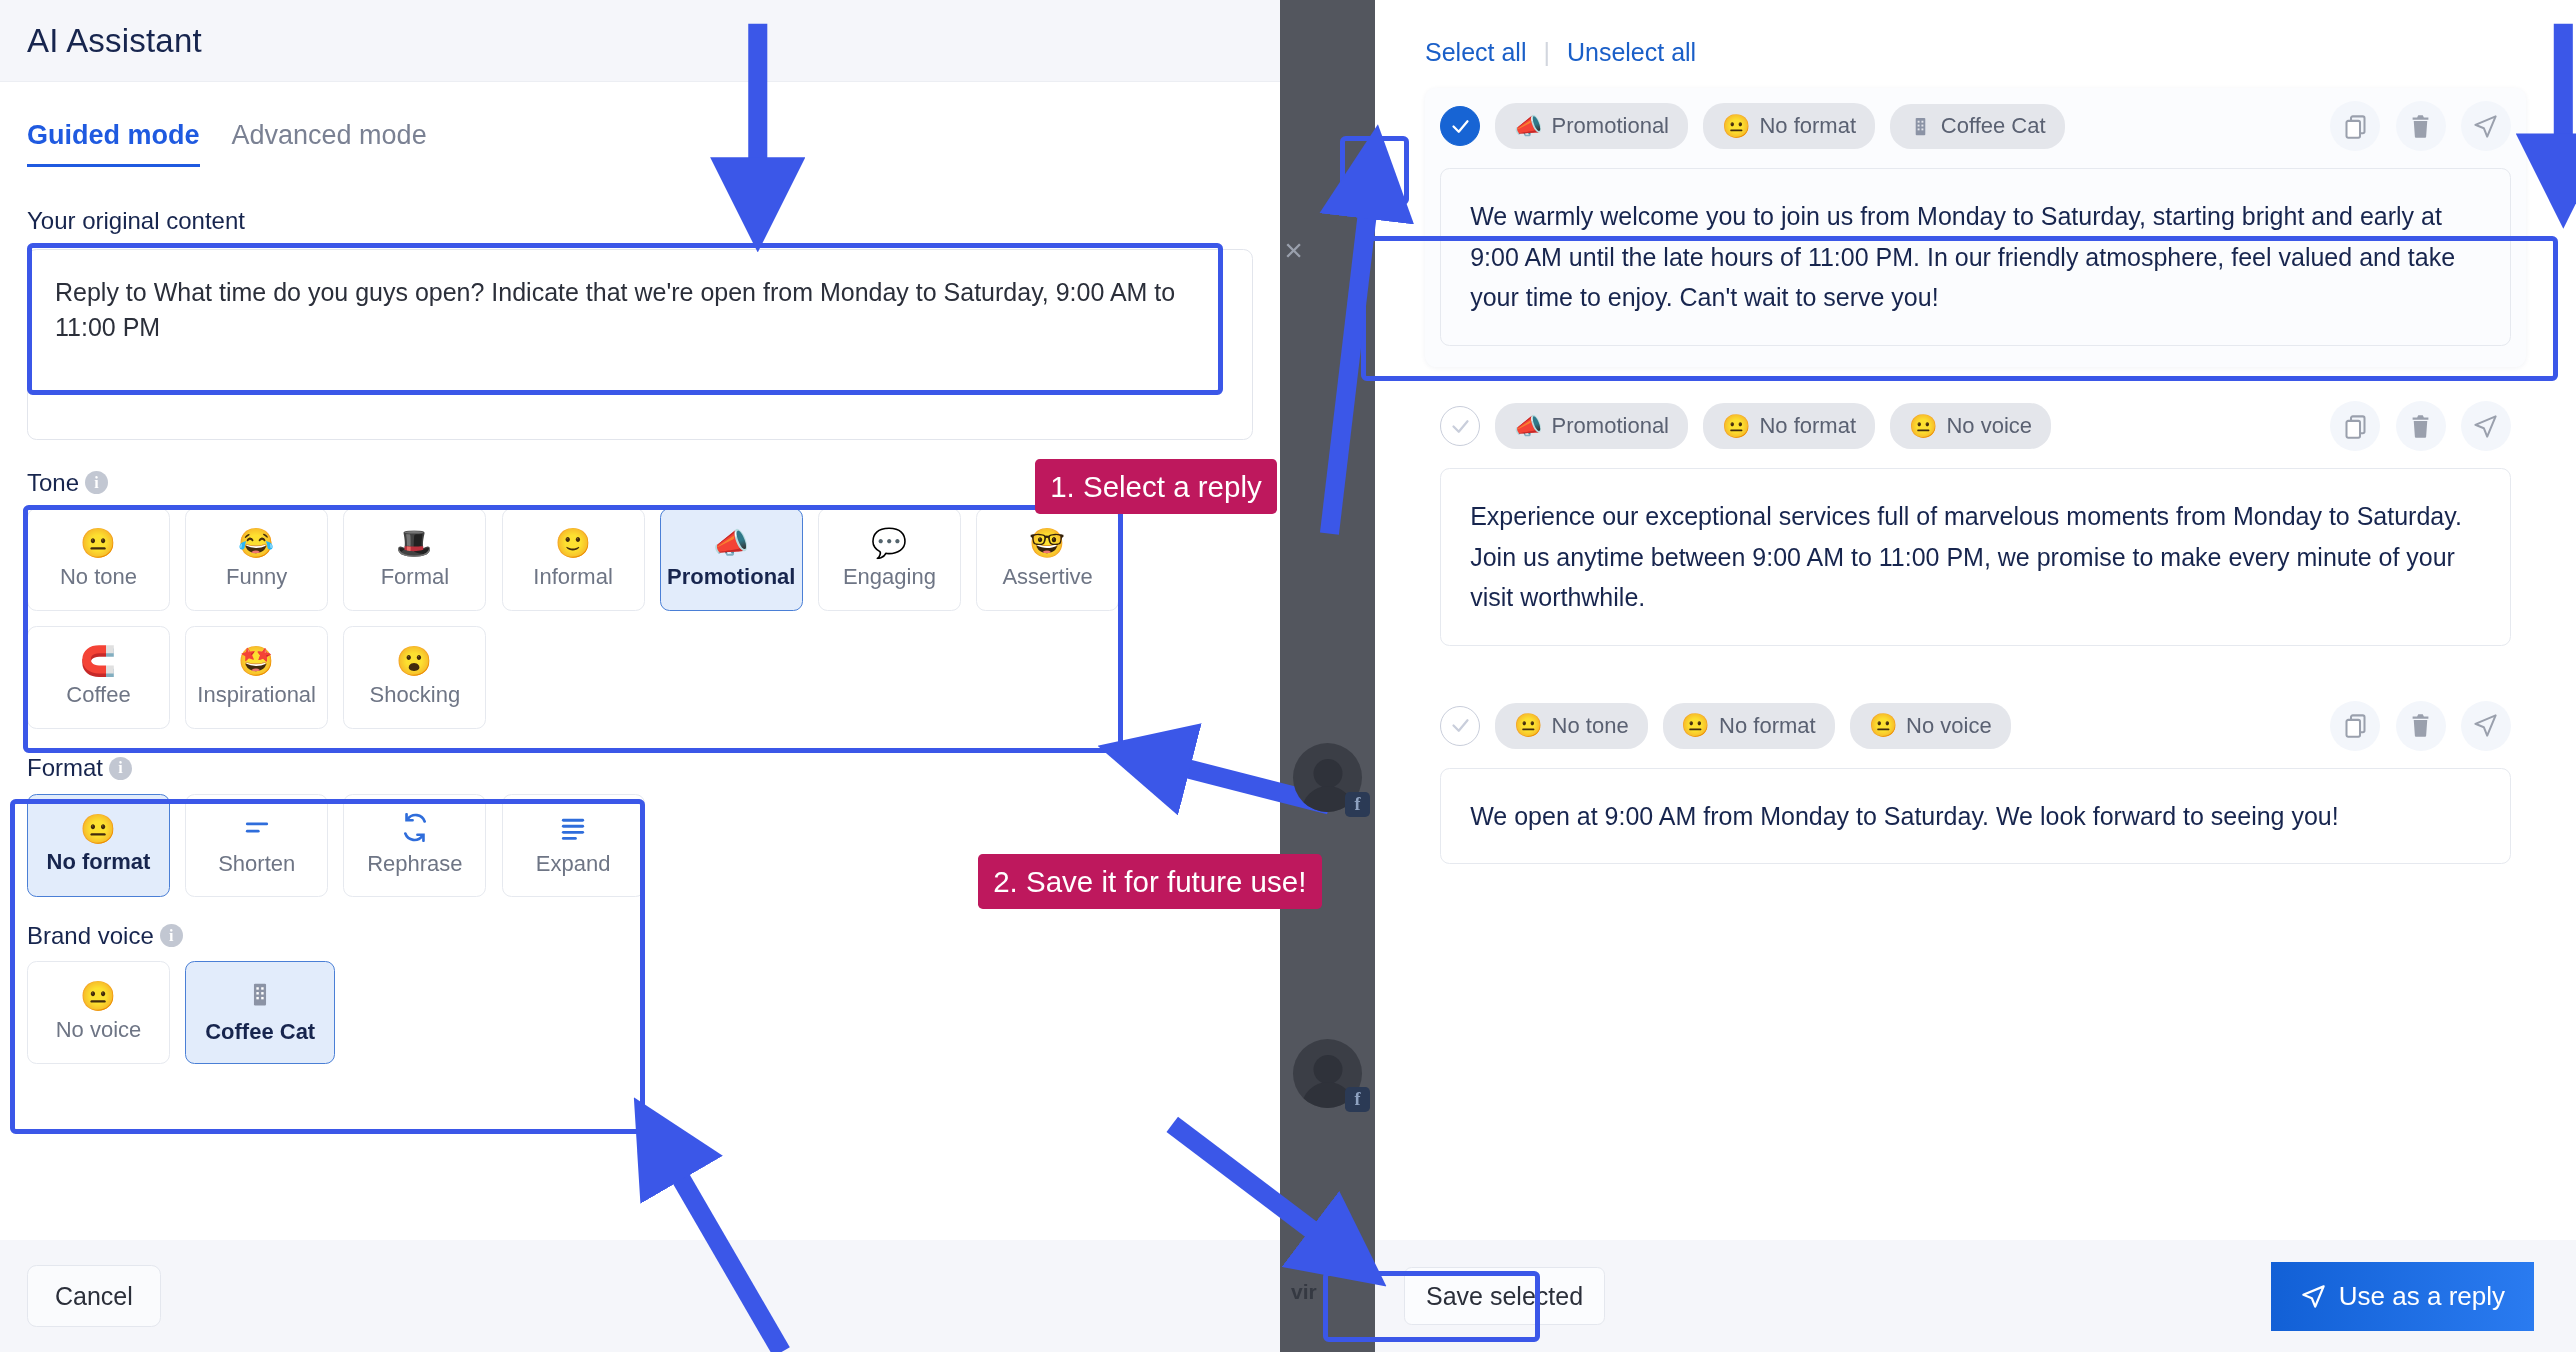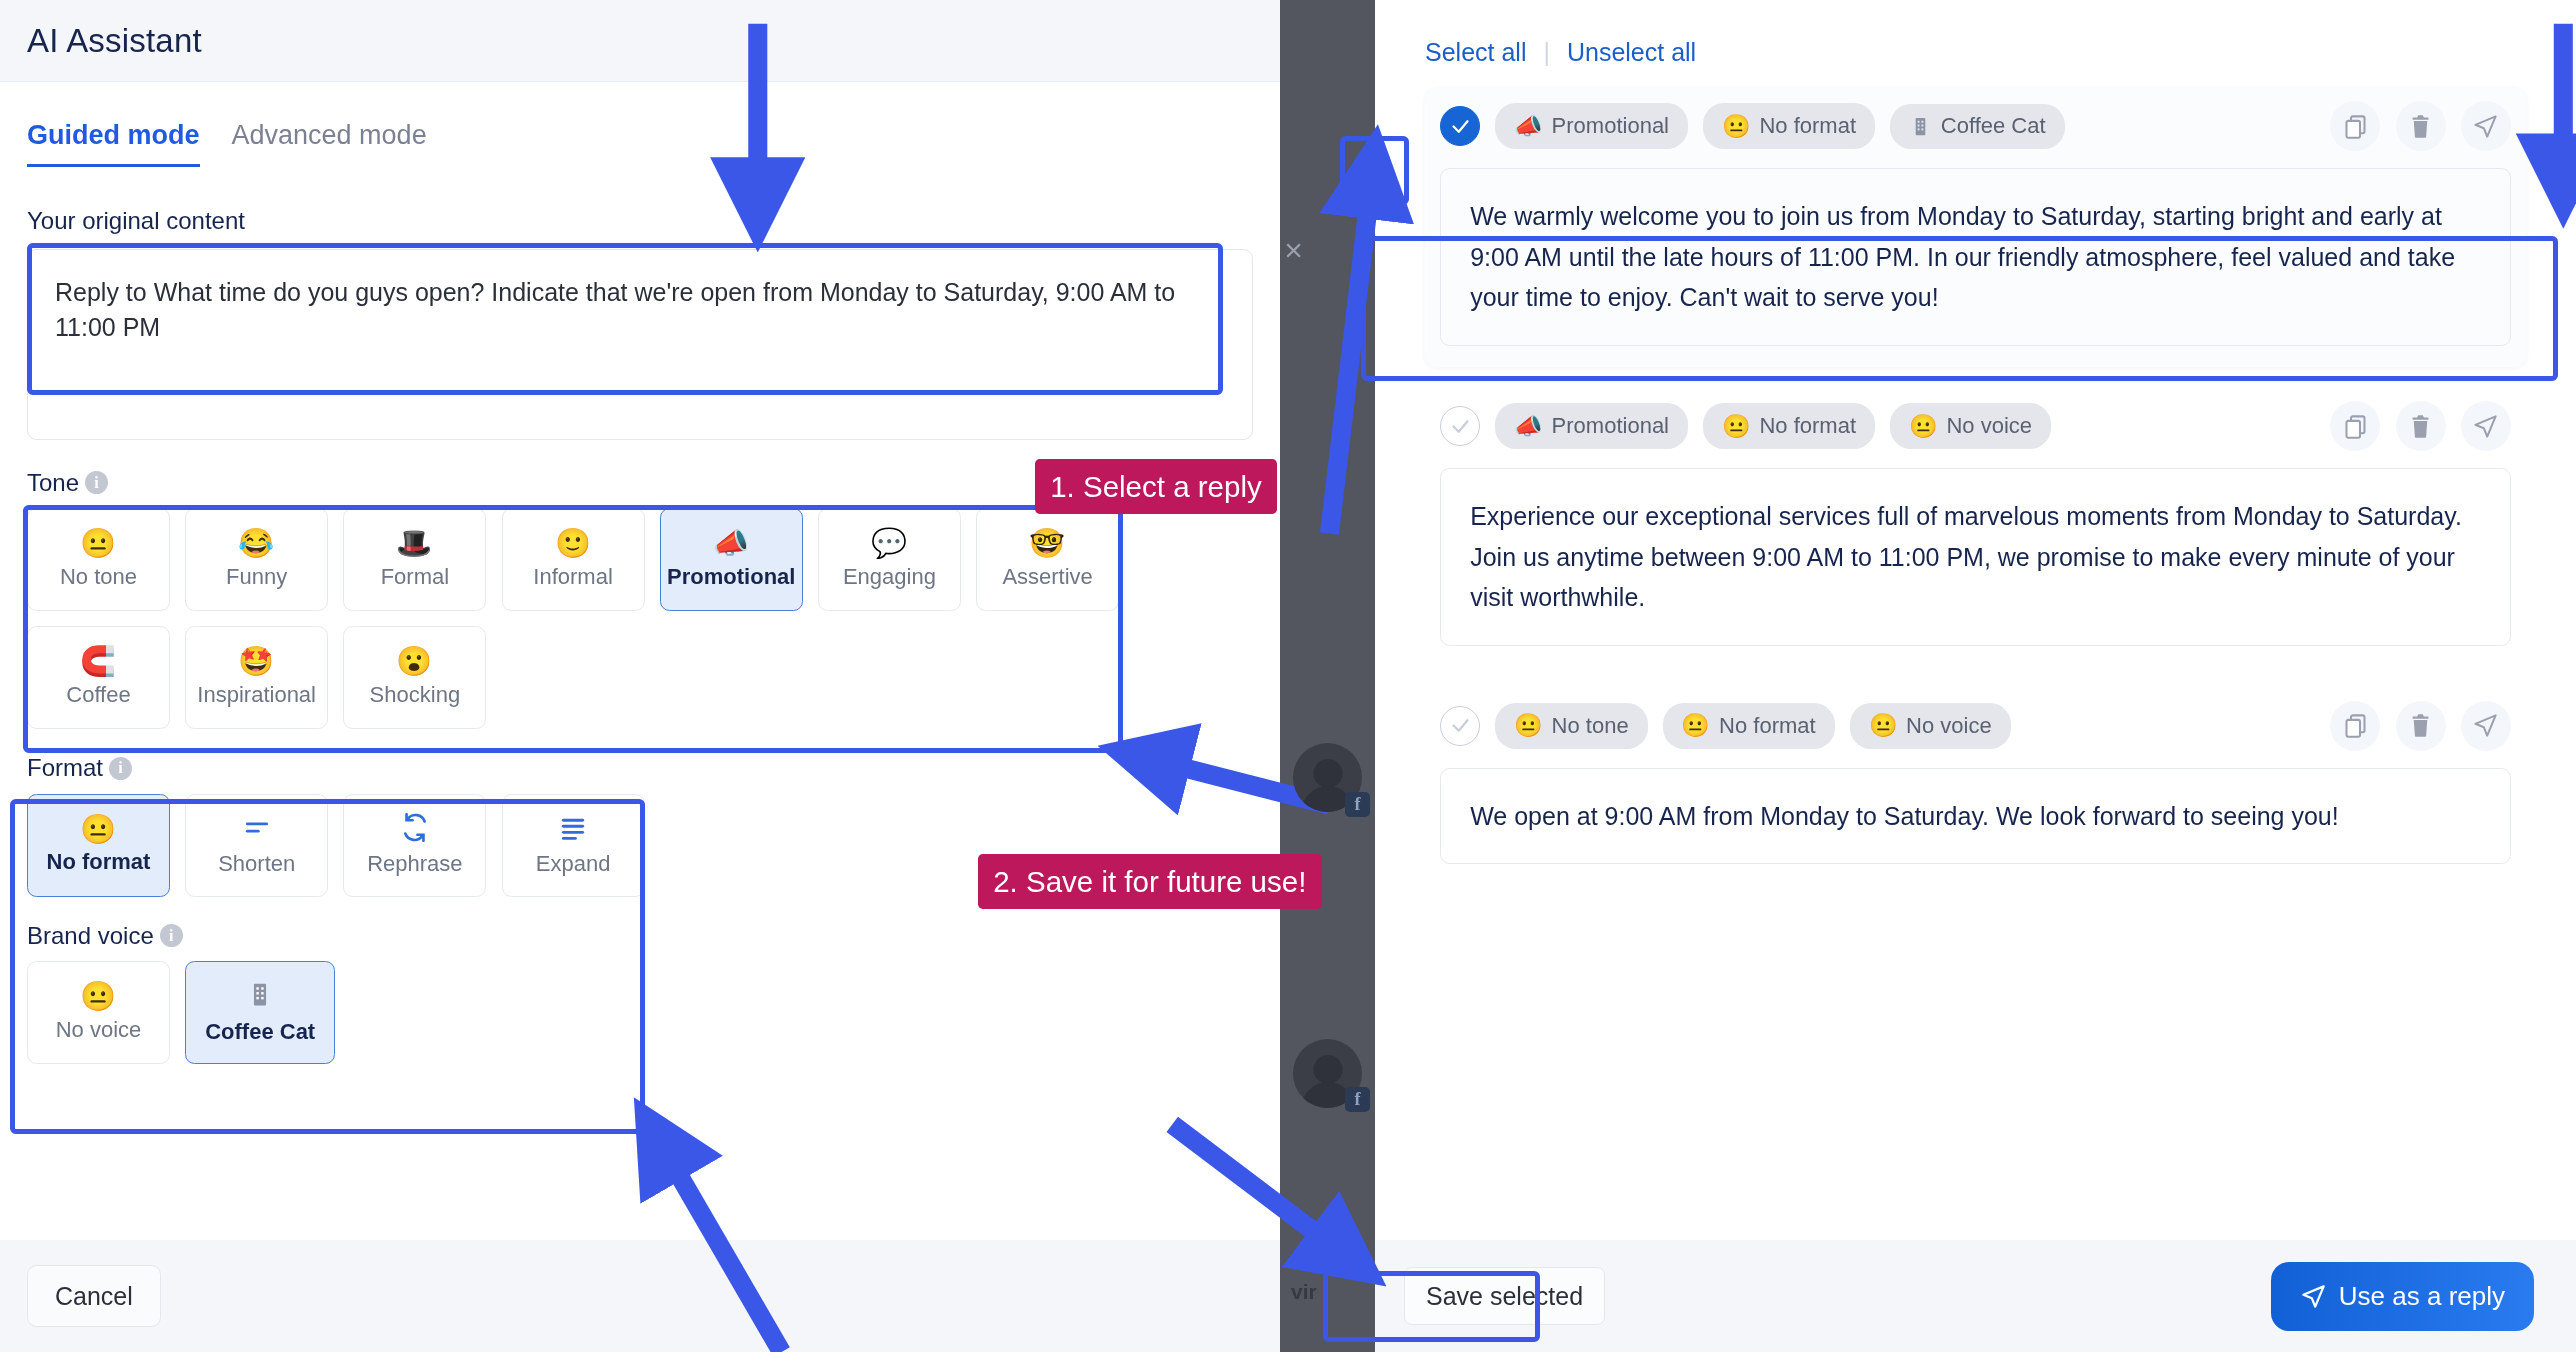--- a/index.html
+++ b/index.html
@@ -99,21 +99,21 @@
 
   .reply-body { margin-top:17px; border:1px solid #e6e9ef; border-radius:9.5px;
                 padding:27px 29px; font-size:25px; line-height:1.62; color:#17254e; }
 
   .right-footer { position:absolute; left:0; bottom:0; width:1201px; height:112px;
                   background:#f5f6fa; display:flex; align-items:center;
                   justify-content:space-between; padding:0 42px 0 29px; }
   .btn-save { background:#fbfcfe; border:1px solid #e4e7ee; border-radius:7.6px;
               font-size:25px; color:#2b2f3a; padding:13.3px 21px; cursor:pointer; }
   .btn-use { background:linear-gradient(90deg,#1260d6,#2a7bf0); color:#fff;
-             border:none; border-radius:18px; font-size:26px; padding:19px 29px;
+             border:none; border-radius:0; font-size:26px; padding:19px 29px;
              display:flex; align-items:center; gap:12px; cursor:pointer; }
   .btn-use svg { width:27px; height:27px; }
 
   
   .anno { position:absolute; background:#be185d; color:#fff; font-size:29.5px;
           padding:10.5px 15.2px; border-radius:4.8px; white-space:nowrap;
           font-family:"Liberation Sans", sans-serif; }
   .arrow-layer { position:absolute; left:0; top:0; width:2576px; height:1352px;
                  pointer-events:none; }
 </style>

